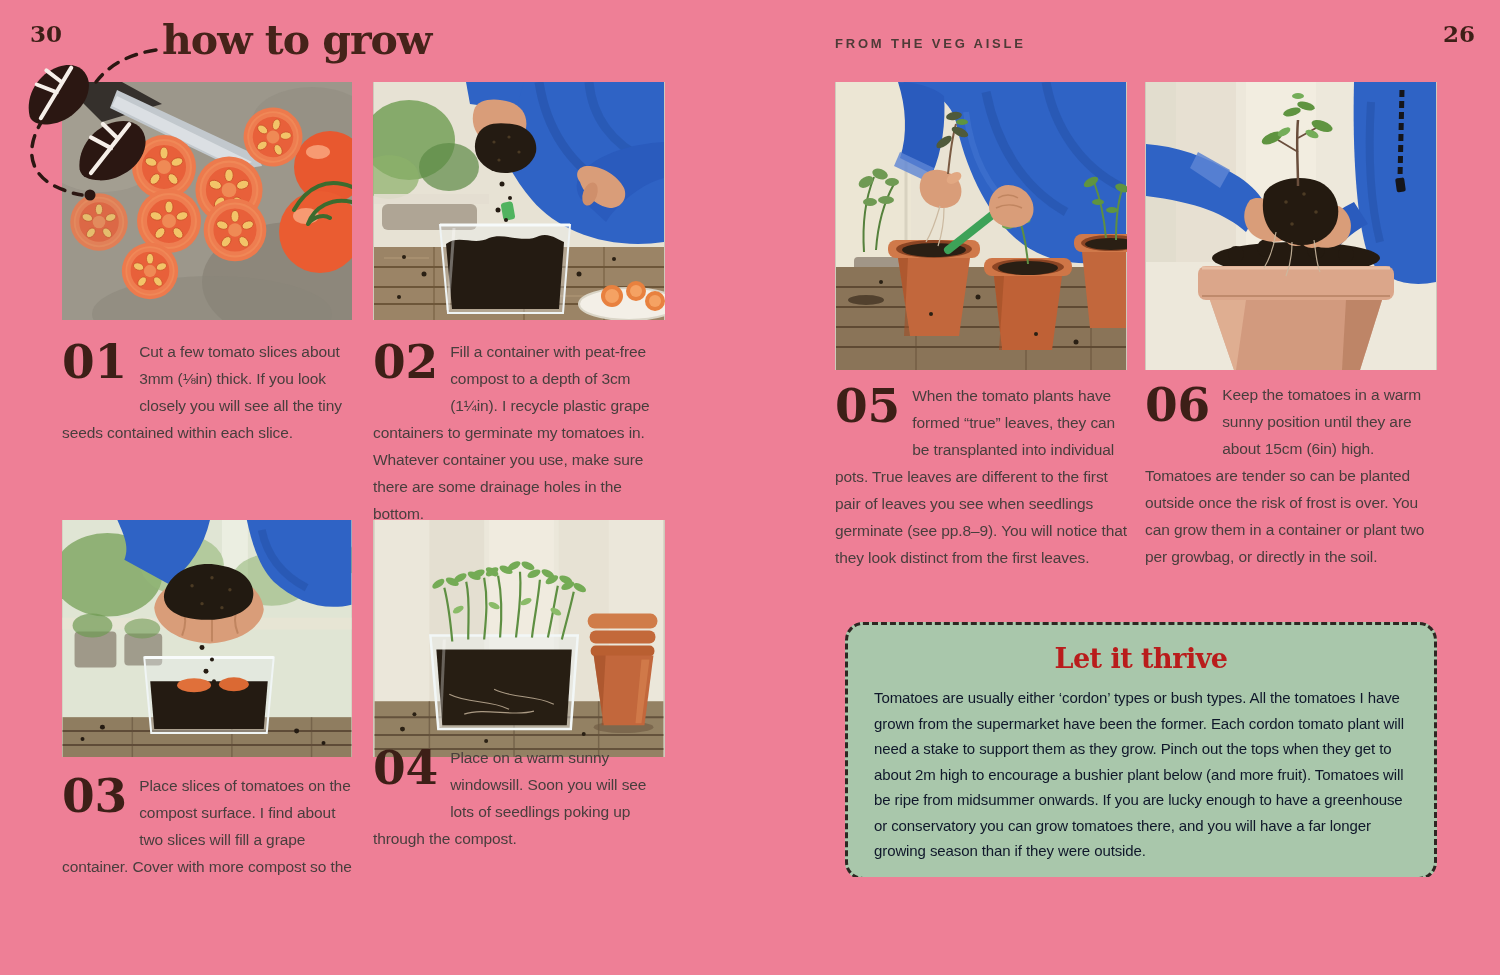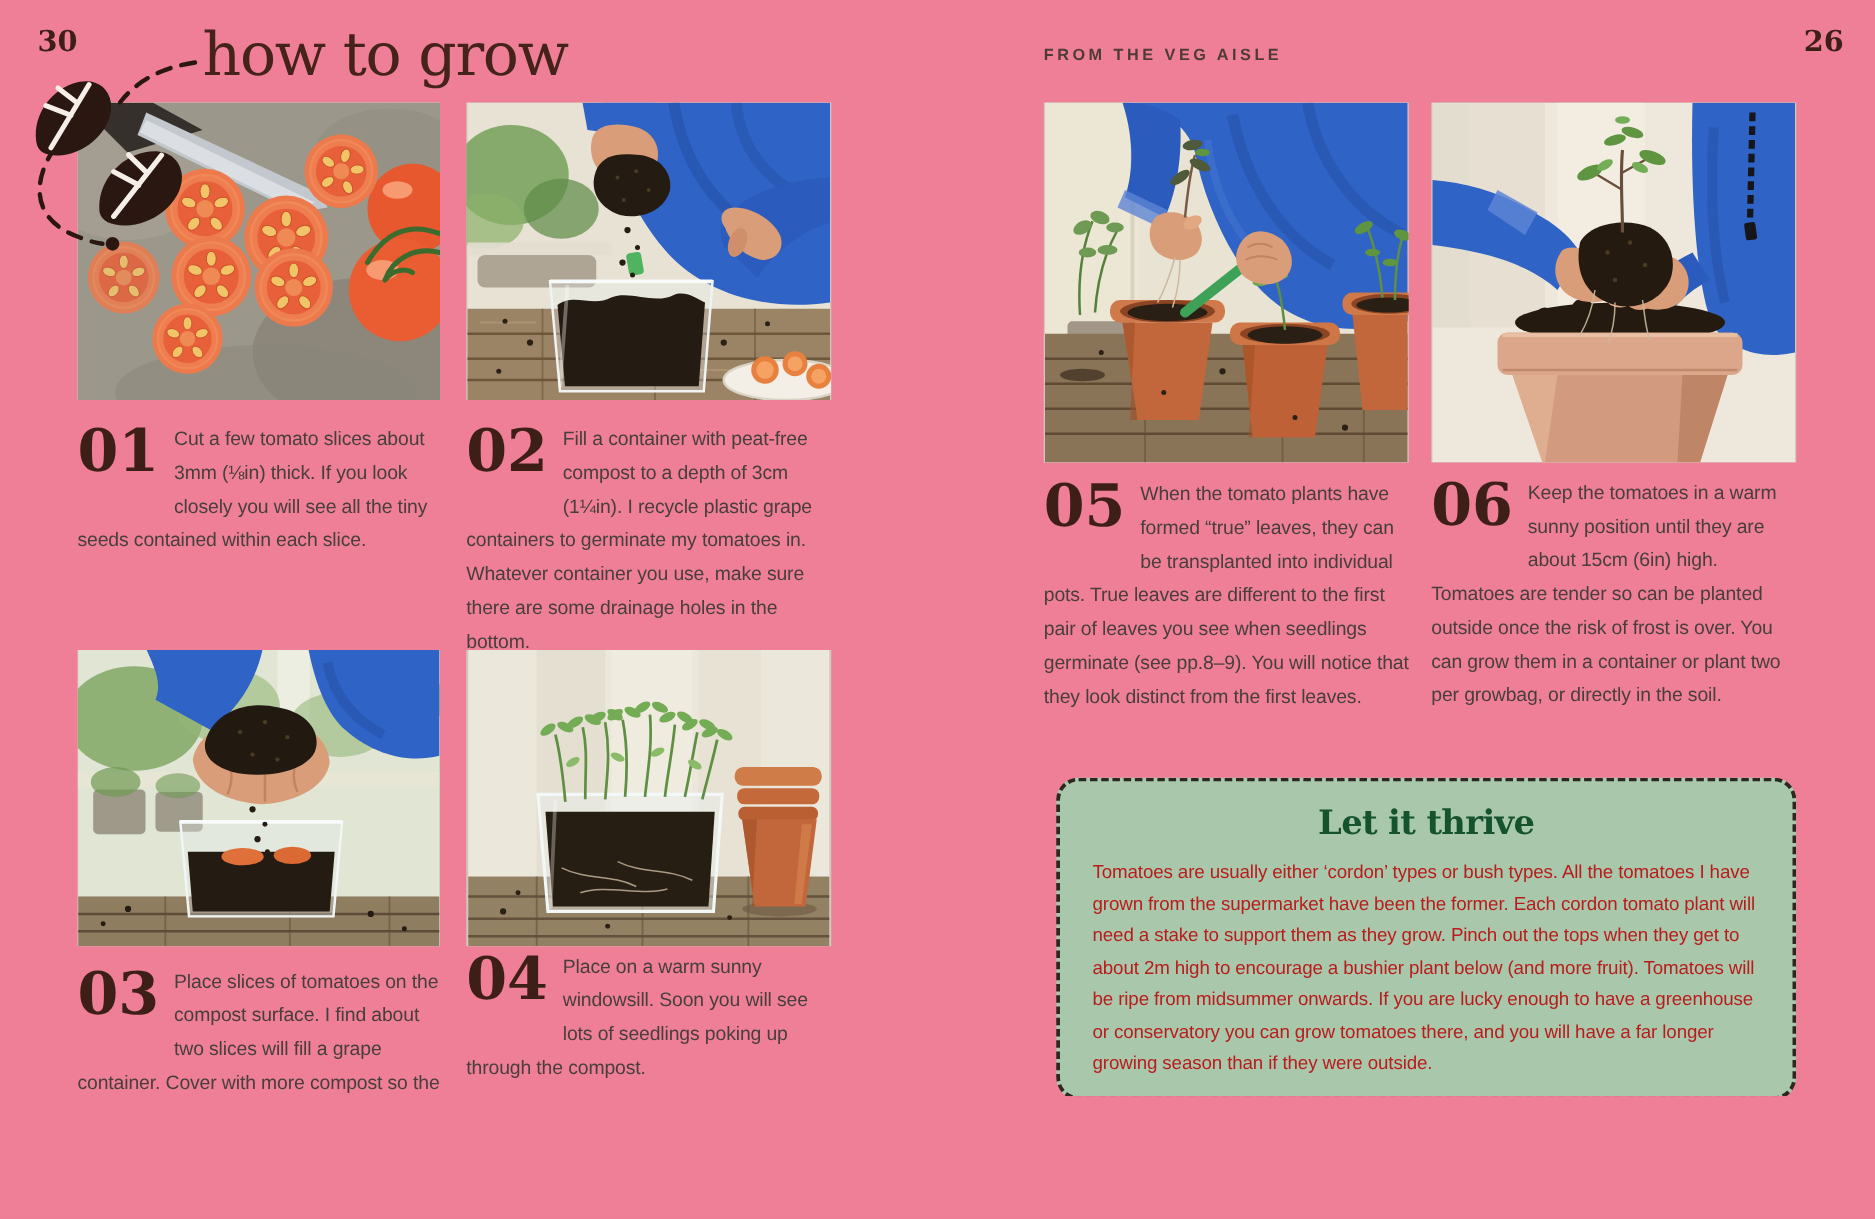--- a/index.html
+++ b/index.html
@@ -1,33 +1,33 @@
 <!DOCTYPE html>
 <html><head>
 <meta charset="utf-8">
 <style>
   html,body{margin:0;padding:0;background:#ee7f96;}
   .spread{position:relative;width:1500px;height:877px;background:#ee7f96;overflow:hidden;
           font-family:"Liberation Sans",sans-serif;}
   .pagenum{position:absolute;font-family:"DejaVu Serif",serif;font-weight:bold;
            font-size:23px;color:#3d1f17;}
   .title{position:absolute;left:162px;top:16px;font-family:"DejaVu Serif",serif;
-         font-weight:normal;font-size:48px;color:#45231a;letter-spacing:-1px;}
+         font-weight:bold;font-size:41px;color:#45231a;letter-spacing:-1px;}
   .runhead{position:absolute;left:835px;top:36px;font-size:13px;letter-spacing:2.8px;
            color:#4e3b37;font-weight:bold;}
   .photo{position:absolute;overflow:hidden;background:#cfc9bb;}
   .photo svg{display:block;width:100%;height:100%;}
   .step{position:absolute;color:#483e3d;font-size:15.5px;line-height:27px;letter-spacing:-.1px;}
   .step .num{float:left;font-family:"DejaVu Serif",serif;font-weight:bold;font-size:47px;
              line-height:44px;height:54px;color:#3d1f17;margin:2px 12px 0 0;}
   .thrive{position:absolute;left:845px;top:622px;width:592px;height:258px;box-sizing:border-box;
           background:#a9c7ab;border:3.5px dashed #2d2722;border-radius:18px;padding:12px 26px 0;}
   .thrive h2{margin:6px 0 11px;text-align:center;font-family:"DejaVu Serif",serif;
-             font-weight:bold;font-size:27px;color:#14532d;letter-spacing:-.5px;}
-  .thrive p{margin:0;font-size:15px;line-height:25.5px;color:#b91c1c;letter-spacing:-.1px;}
+             font-weight:bold;font-size:27px;color:#b91c1c;letter-spacing:-.5px;}
+  .thrive p{margin:0;font-size:15px;line-height:25.5px;color:#0f172a;letter-spacing:-.1px;}
   .ornament{position:absolute;left:6px;top:34px;width:200px;height:175px;z-index:3;}
 </style>
 </head>
 <body>
 
 <div class="spread">
 
   <div class="pagenum" style="left:30px;top:20px;">30</div>
 
   <div class="title">how to grow</div>
@@ -263,21 +263,21 @@
           <circle cx="210" cy="215" r="2"></circle>
           <circle cx="112" cy="222" r="2"></circle>
         </g>
     </svg>
   </div>
 
   <div class="step" style="left:62px;top:772px;width:296px;">
     <span class="num">03</span>
     <span>Place slices of tomatoes on the compost surface. I find about two slices will fill a grape container. Cover with more compost so the slices are about 2cm (¾in) below the surface.</span>
   </div>
-  <div class="step" style="left:373px;top:760px;width:296px;">
+  <div class="step" style="left:373px;top:744px;width:296px;">
     <span class="num">04</span>
     <span>Place on a warm sunny windowsill. Soon you will see lots of seedlings poking up through the compost.</span>
   </div>
 
   <div class="runhead">FROM THE VEG AISLE</div>
   <div class="pagenum" style="left:1443px;top:20px;">26</div>
 
   <div class="photo" style="left:835px;top:82px;width:292px;height:288px;">
     <svg viewBox="0 0 290 288">
       <rect width="290" height="288" fill="#e9e3d3"></rect>

